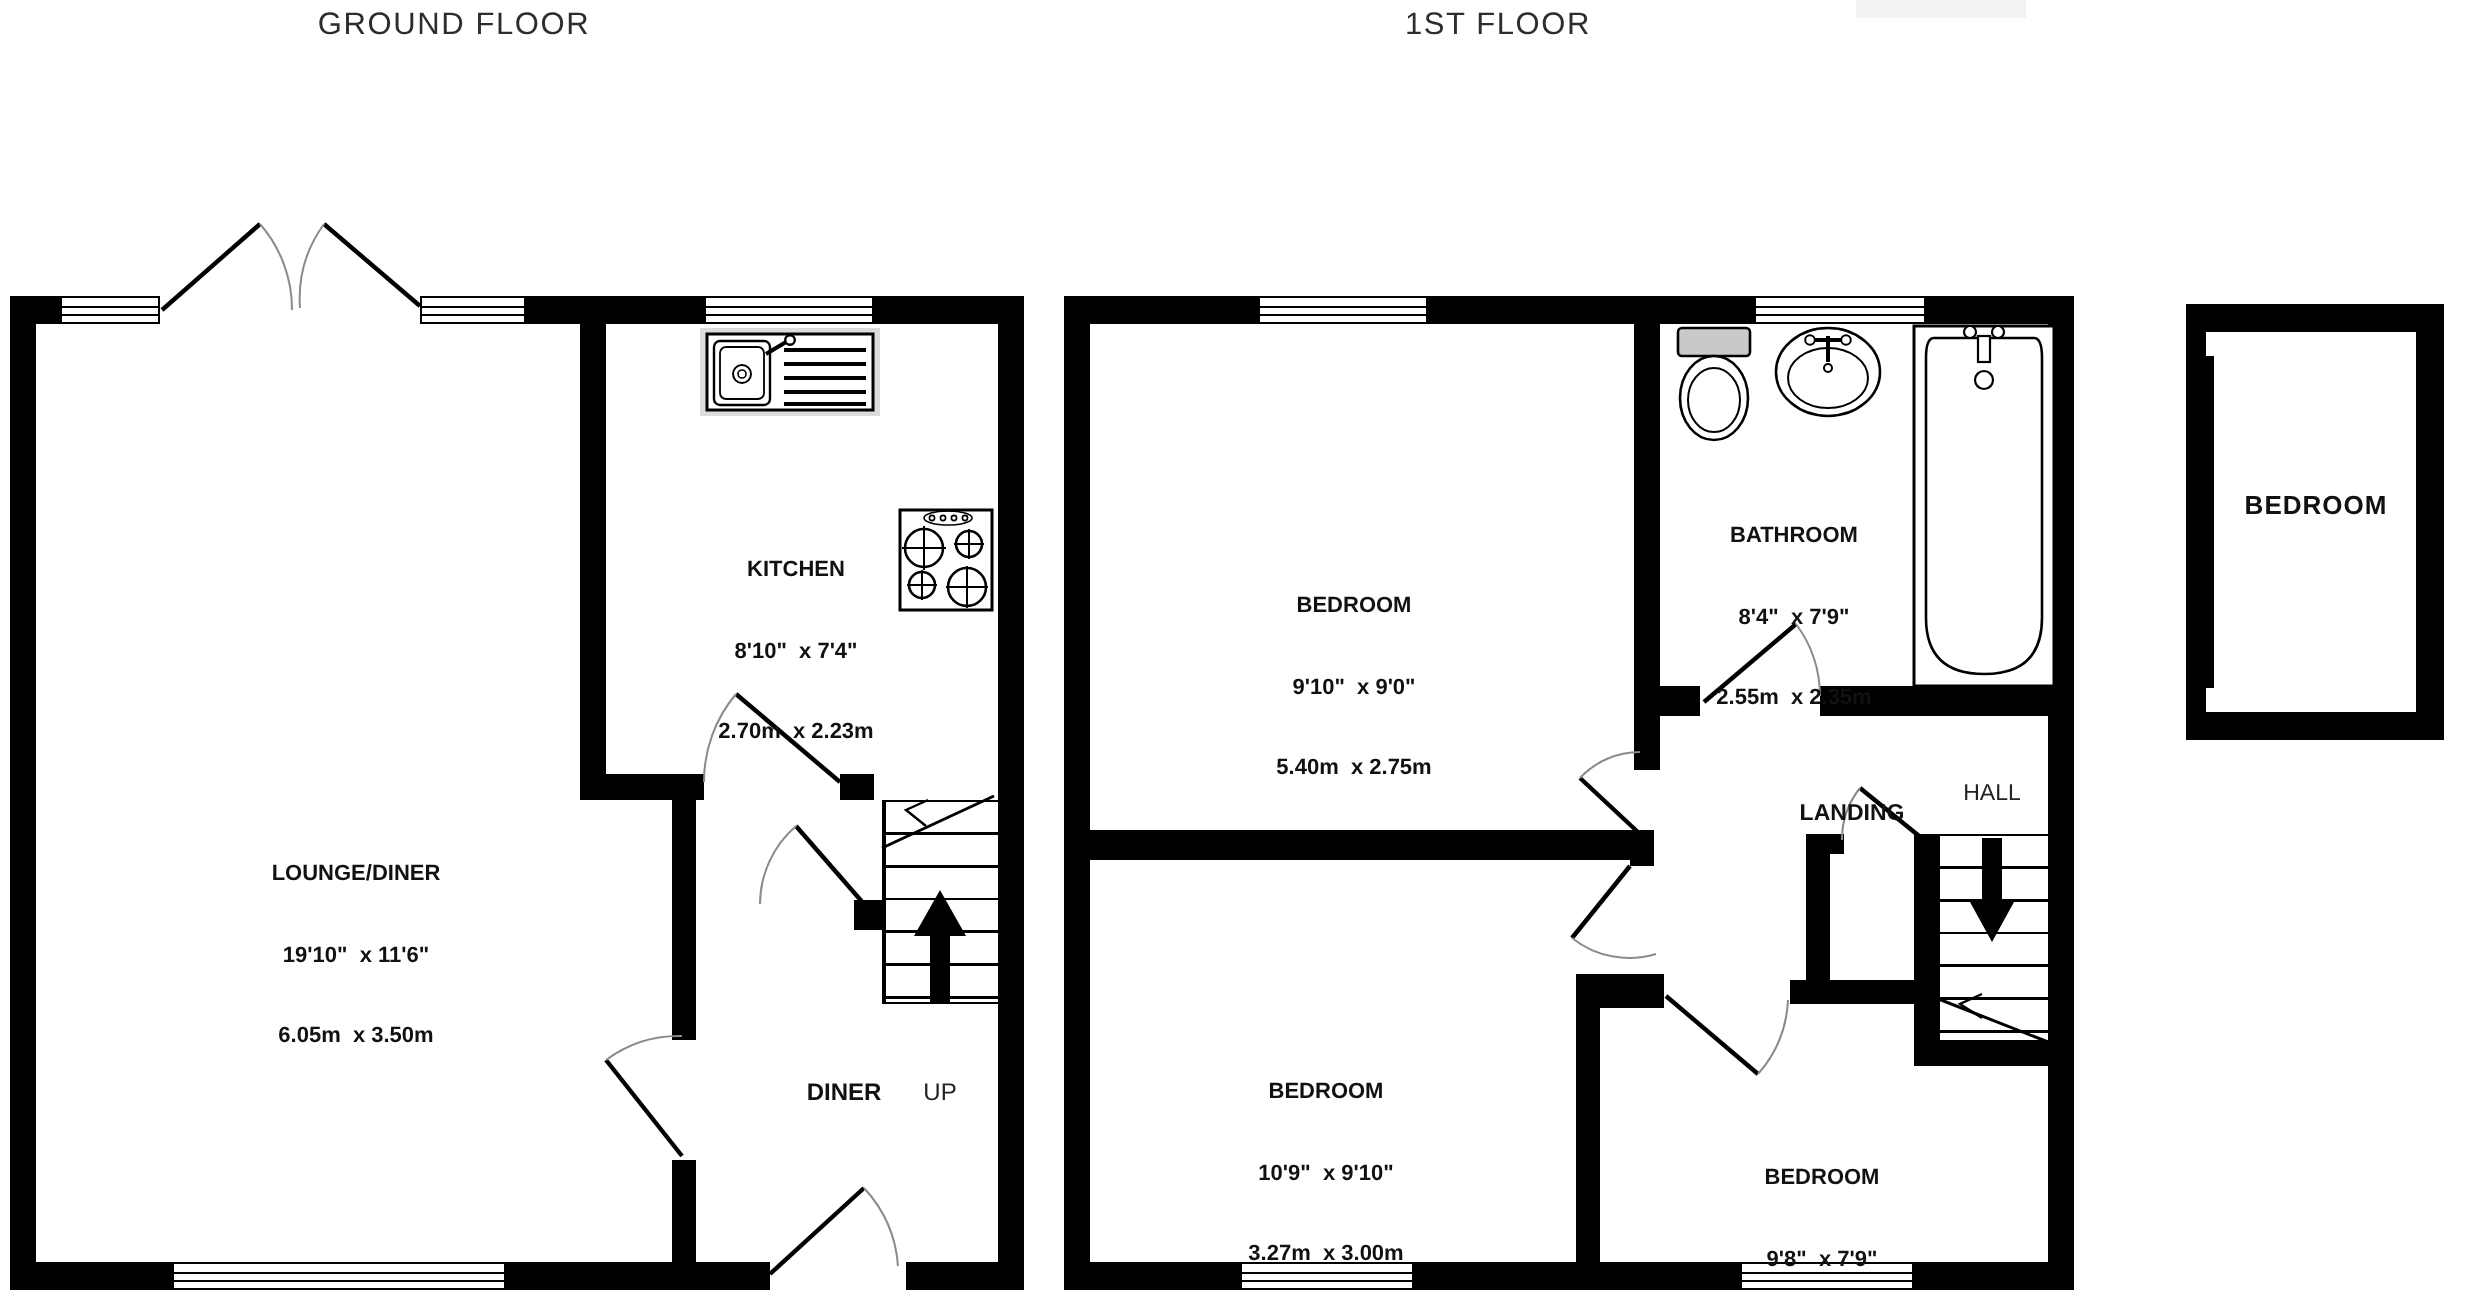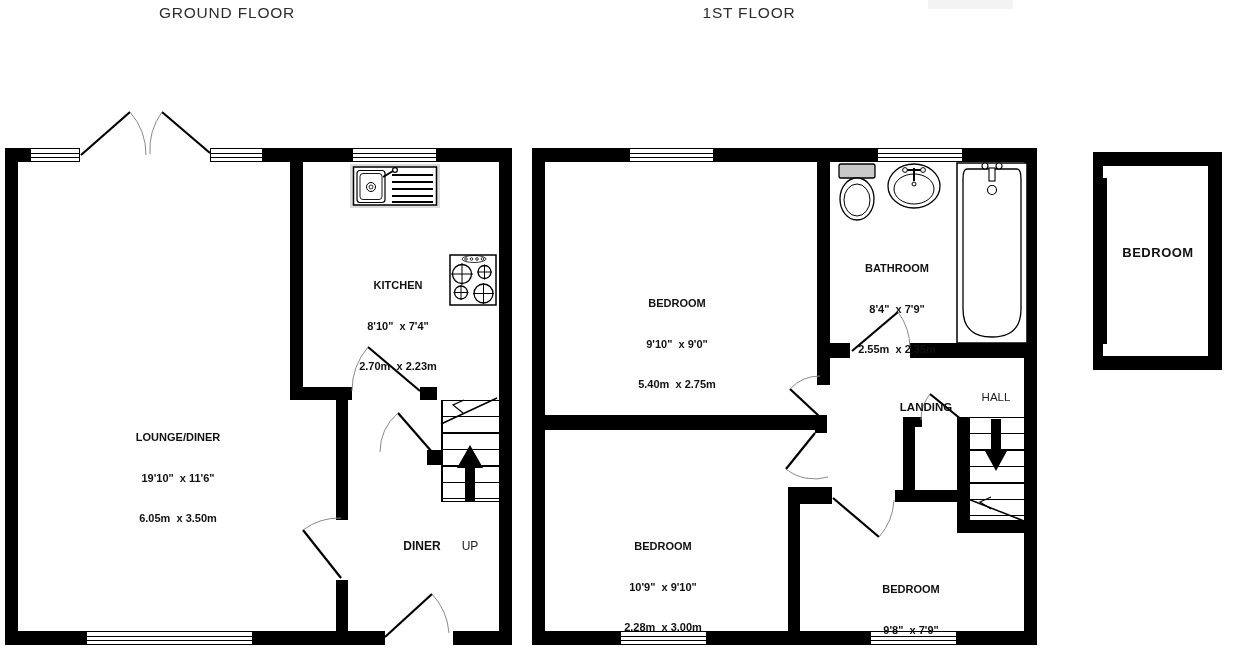--- a/index.html
+++ b/index.html
@@ -254,21 +254,21 @@
 
   <div class="room-label" style="left:897px;top:235px;">
     <div>BATHROOM</div>
     <div>8'4"  x 7'9"</div>
     <div>2.55m  x 2.35m</div>
   </div>
 
   <div class="room-label" style="left:663px;top:513px;">
     <div>BEDROOM</div>
     <div>10'9"  x 9'10"</div>
-    <div>2.28m  x 3.00m</div>
+    <div>3.27m  x 3.00m</div>
   </div>
 
   <div class="room-label" style="left:911px;top:556px;">
     <div>BEDROOM</div>
     <div>9'8"  x 7'9"</div>
     
   </div>
 
   <div class="small-label" style="left:926px;top:401px;font-size:11.5px;">LANDING</div>
   <div class="small-label plain" style="left:996px;top:391px;font-size:11.5px;">HALL</div>

